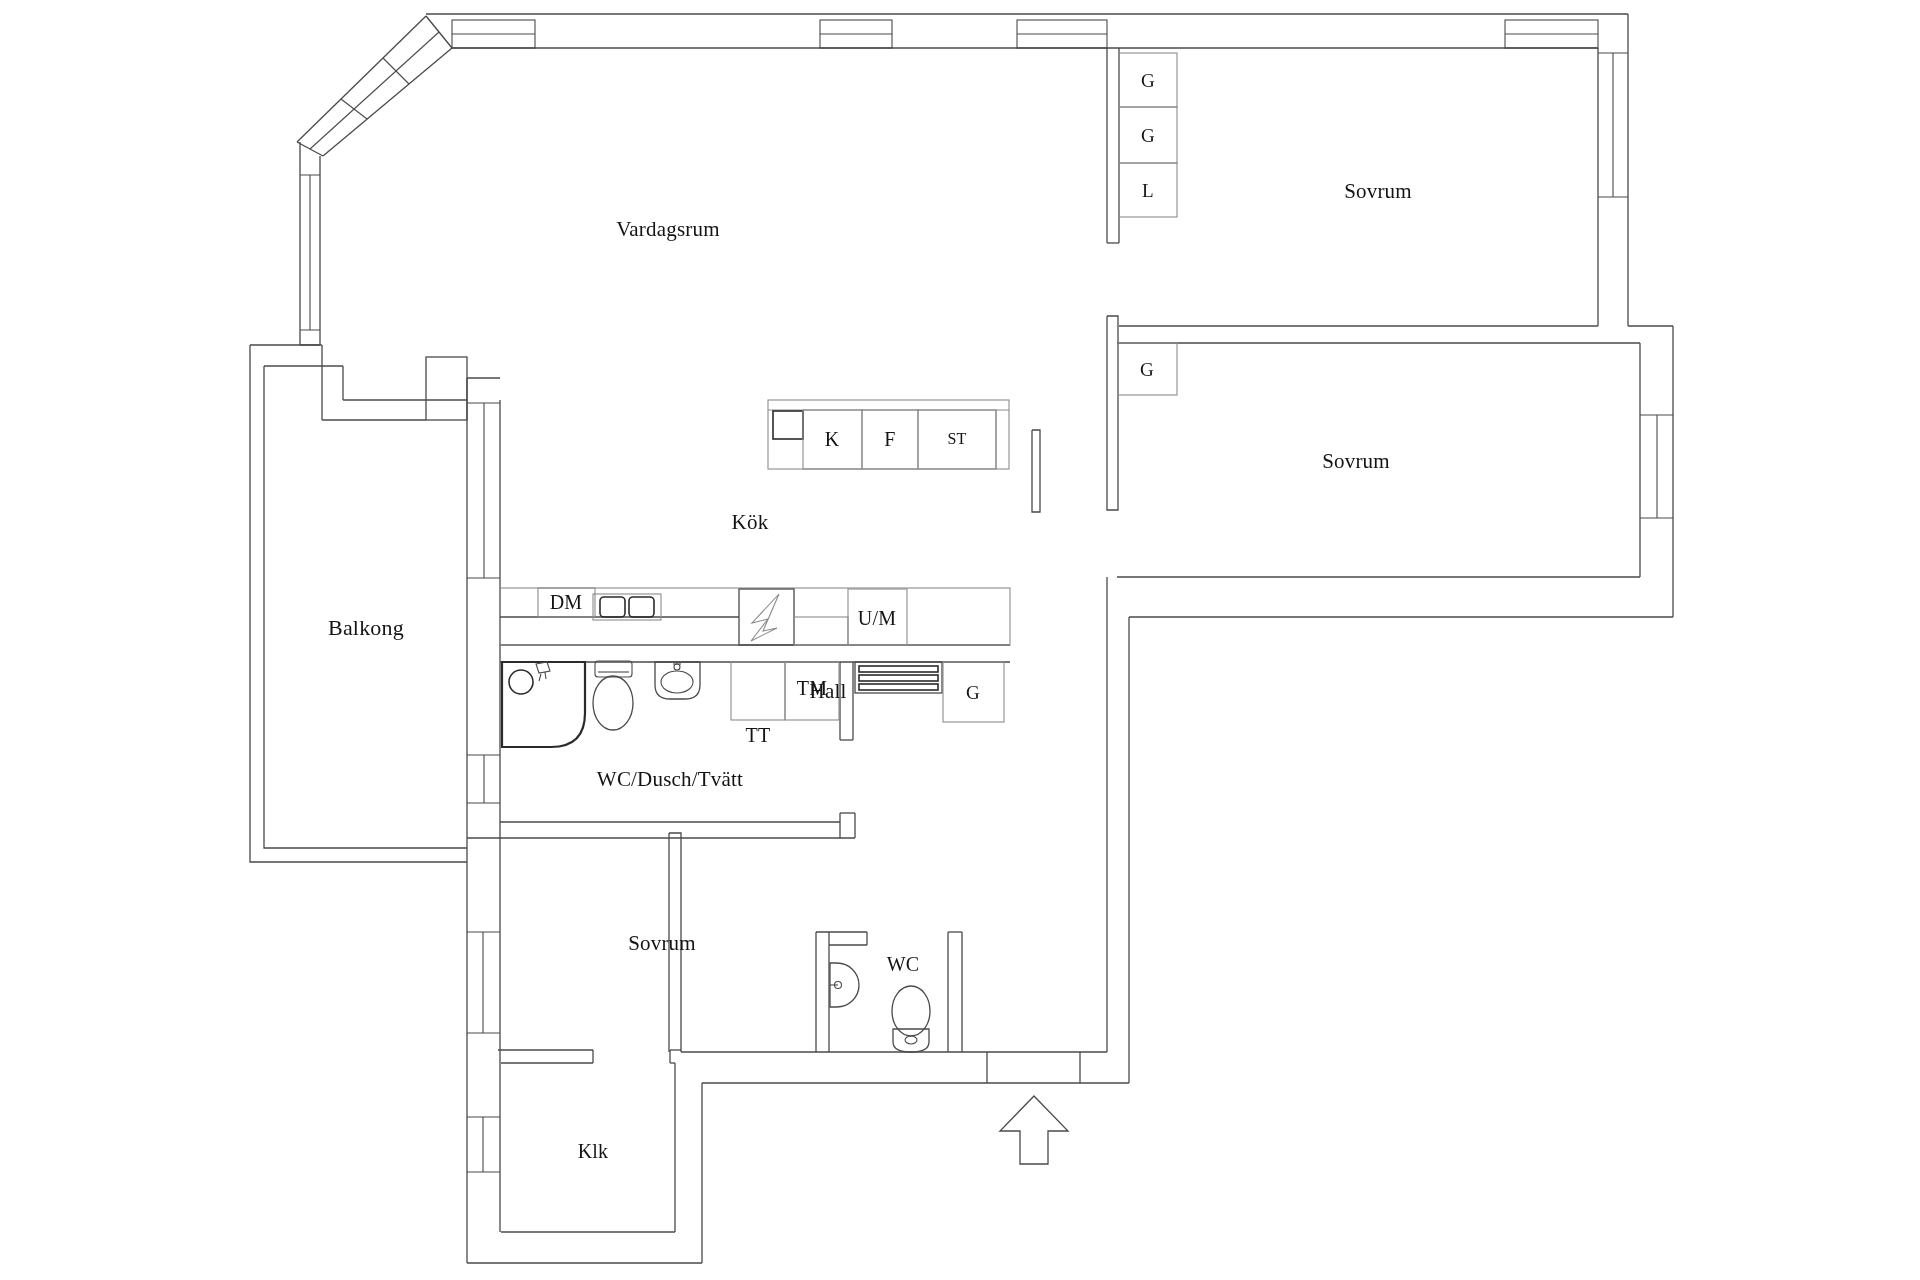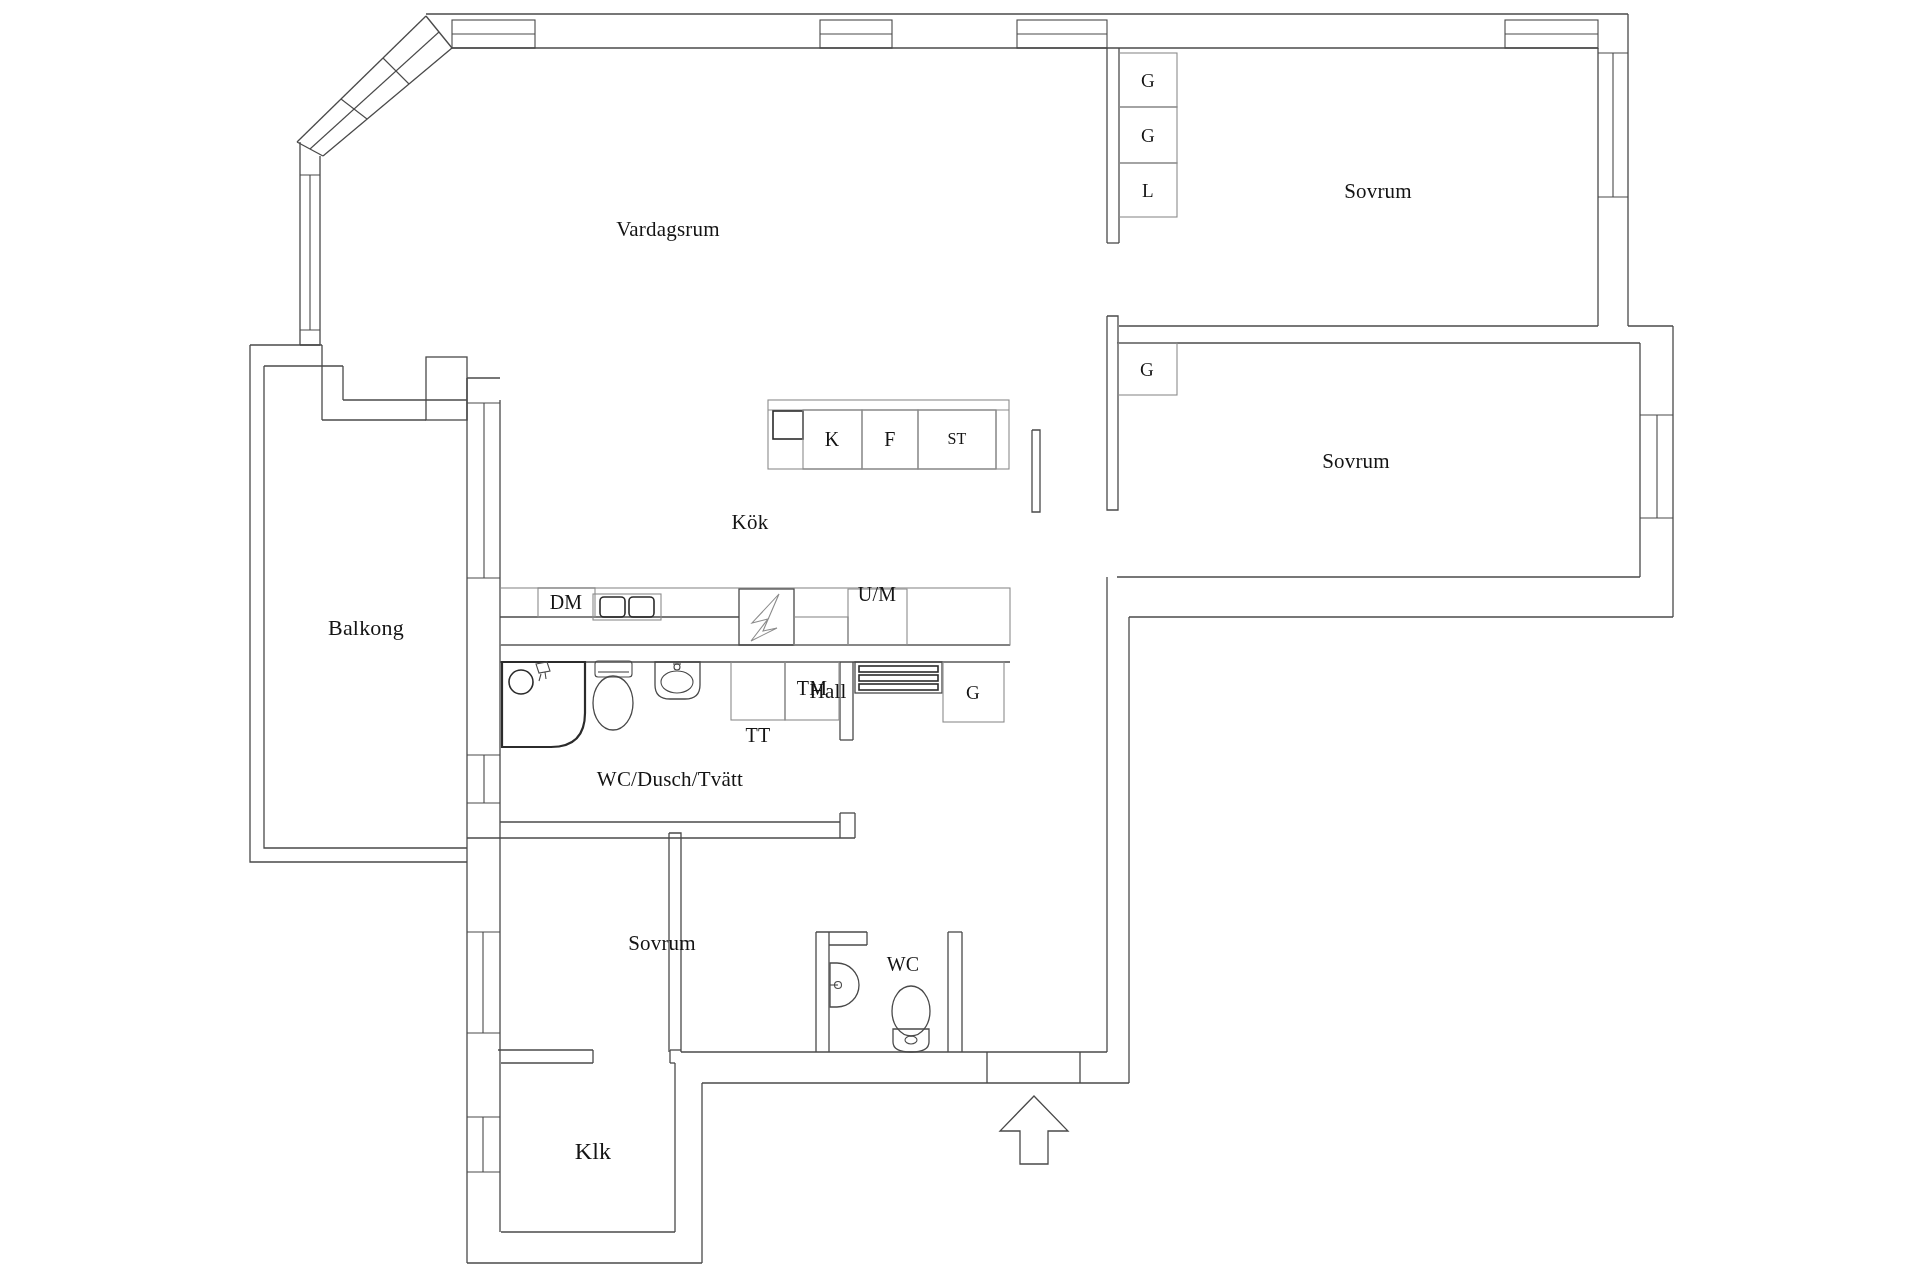--- a/index.html
+++ b/index.html
@@ -245,28 +245,28 @@
 
   <div id="labels-layer">
       <span class="lbl" style="left: 668px; top: 229px; font-size: 21px;">Vardagsrum</span>
       <span class="lbl" style="left: 1378px; top: 191px; font-size: 21px;">Sovrum</span>
       <span class="lbl" style="left: 1356px; top: 461px; font-size: 21px;">Sovrum</span>
       <span class="lbl" style="left: 750px; top: 522px; font-size: 21px;">Kök</span>
       <span class="lbl" style="left: 366px; top: 628px; font-size: 22px;">Balkong</span>
       <span class="lbl" style="left: 670px; top: 779px; font-size: 21px; text-align: center;">WC/Dusch/Tvätt</span>
       <span class="lbl" style="left: 828px; top: 691px; font-size: 21px;">Hall</span>
       <span class="lbl" style="left: 662px; top: 943px; font-size: 21px;">Sovrum</span>
-      <span class="lbl" style="left: 593px; top: 1151px; font-size: 24px;">Klk</span>
+      <span class="lbl" style="left: 593px; top: 1151px; font-size: 20px;">Klk</span>
       <span class="lbl" style="left: 903px; top: 964px; font-size: 20px;">WC</span>
       <span class="lbl" style="left: 1148px; top: 80px; font-size: 19px;">G</span>
       <span class="lbl" style="left: 1148px; top: 135px; font-size: 19px;">G</span>
       <span class="lbl" style="left: 1148px; top: 190px; font-size: 19px;">L</span>
       <span class="lbl" style="left: 1147px; top: 369px; font-size: 19px;">G</span>
       <span class="lbl" style="left: 832px; top: 439px; font-size: 20px;">K</span>
       <span class="lbl" style="left: 890px; top: 439px; font-size: 20px;">F</span>
       <span class="lbl" style="left: 957px; top: 439px; font-size: 16px;">ST</span>
       <span class="lbl" style="left: 566px; top: 602px; font-size: 20px;">DM</span>
-      <span class="lbl" style="left: 877px; top: 594px; font-size: 20px;">U/M</span>
+      <span class="lbl" style="left: 877px; top: 618px; font-size: 20px;">U/M</span>
       <span class="lbl" style="left: 758px; top: 691px; font-size: 20px; margin-top: 44px;">TT</span>
       <span class="lbl" style="left: 812px; top: 688px; font-size: 20px;">TM</span>
       <span class="lbl" style="left: 973px; top: 692px; font-size: 19px;">G</span>
     </div>
 </div>
 
 </body></html>

